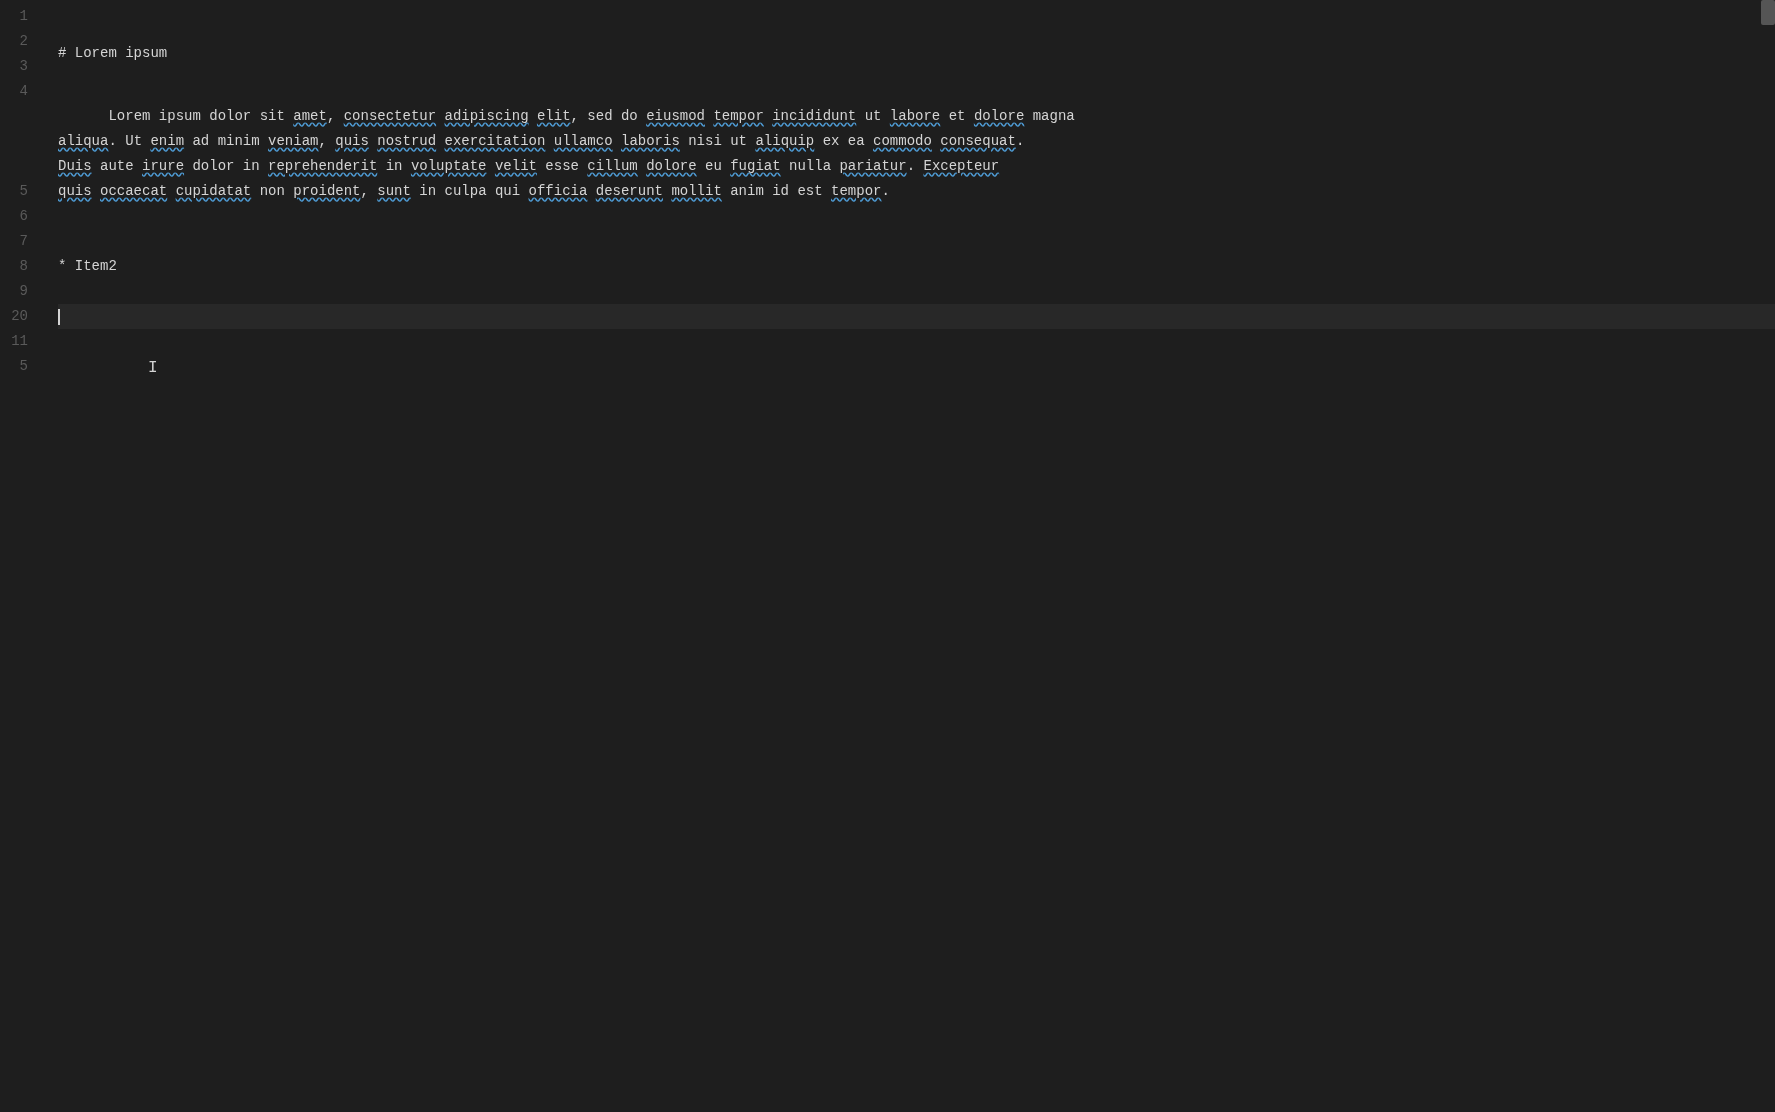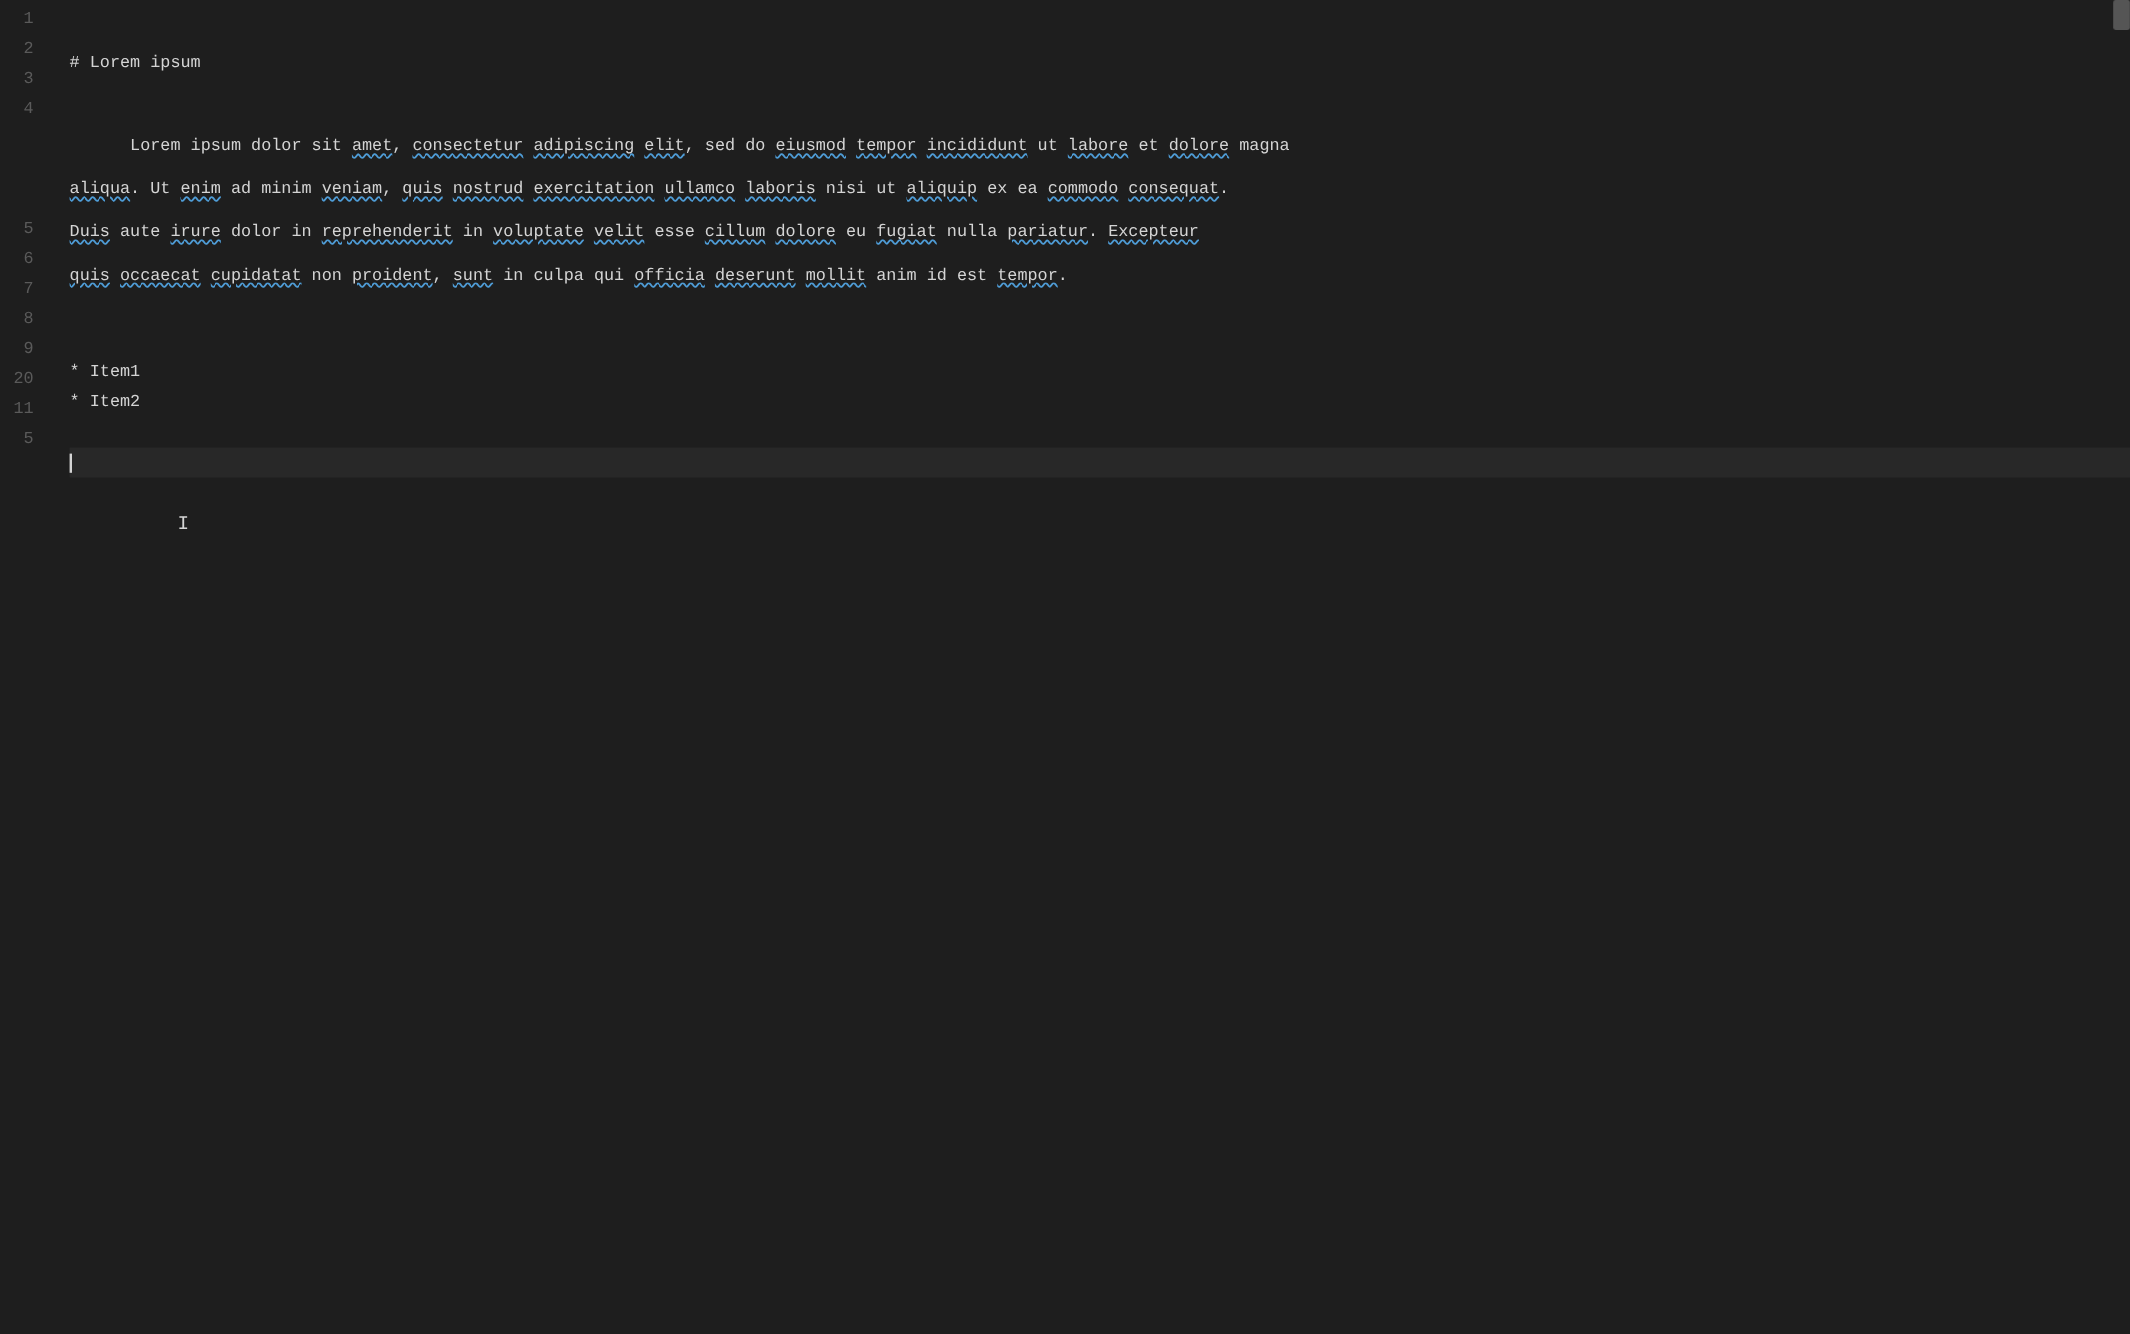--- a/index.html
+++ b/index.html
@@ -63,21 +63,21 @@
       background-color: #282828;
     }
 
     .heading {
       color: #d4d4d4;
       margin-top: 24px;
     }
 
     .paragraph-text {
       color: #d4d4d4;
-      line-height: 36px;
+      line-height: 25px;
       white-space: pre-wrap;
       margin-top: 16px;
     }
 
     
     .squiggly {
       text-decoration: underline wavy;
       text-decoration-color: #4e9cd6;
       text-underline-offset: 2px;
     }
@@ -146,23 +146,20 @@
 
     <div class="code-line" style="height: auto; align-items: flex-start; display: block; line-height: 25px;">
       <span class="paragraph-text">Lorem ipsum dolor sit <span class="squiggly">amet</span>, <span class="squiggly">consectetur</span> <span class="squiggly">adipiscing</span> <span class="squiggly">elit</span>, sed do <span class="squiggly">eiusmod</span> <span class="squiggly">tempor</span> <span class="squiggly">incididunt</span> ut <span class="squiggly">labore</span> et <span class="squiggly">dolore</span> magna
 <span class="squiggly">aliqua</span>. Ut <span class="squiggly">enim</span> ad minim <span class="squiggly">veniam</span>, <span class="squiggly">quis</span> <span class="squiggly">nostrud</span> <span class="squiggly">exercitation</span> <span class="squiggly">ullamco</span> <span class="squiggly">laboris</span> nisi ut <span class="squiggly">aliquip</span> ex ea <span class="squiggly">commodo</span> <span class="squiggly">consequat</span>.
 <span class="squiggly">Duis</span> aute <span class="squiggly">irure</span> dolor in <span class="squiggly">reprehenderit</span> in <span class="squiggly">voluptate</span> <span class="squiggly">velit</span> esse <span class="squiggly">cillum</span> <span class="squiggly">dolore</span> eu <span class="squiggly">fugiat</span> nulla <span class="squiggly">pariatur</span>. <span class="squiggly">Excepteur</span>
 <span class="squiggly">quis</span> <span class="squiggly">occaecat</span> <span class="squiggly">cupidatat</span> non <span class="squiggly">proident</span>, <span class="squiggly">sunt</span> in culpa qui <span class="squiggly">officia</span> <span class="squiggly">deserunt</span> <span class="squiggly">mollit</span> anim id est <span class="squiggly">tempor</span>.</span>
     </div>
 
     <div class="code-line">&nbsp;</div>
 
-    <div class="code-line">
-      <span class="list-item">* Item1</span>
-    </div>
 
     <div class="code-line">
       <span class="list-item">* Item2</span>
     </div>
 
 
     <div class="code-line">&nbsp;</div>
 
     <div class="code-line active-line">
       <span class="text-cursor"></span>

